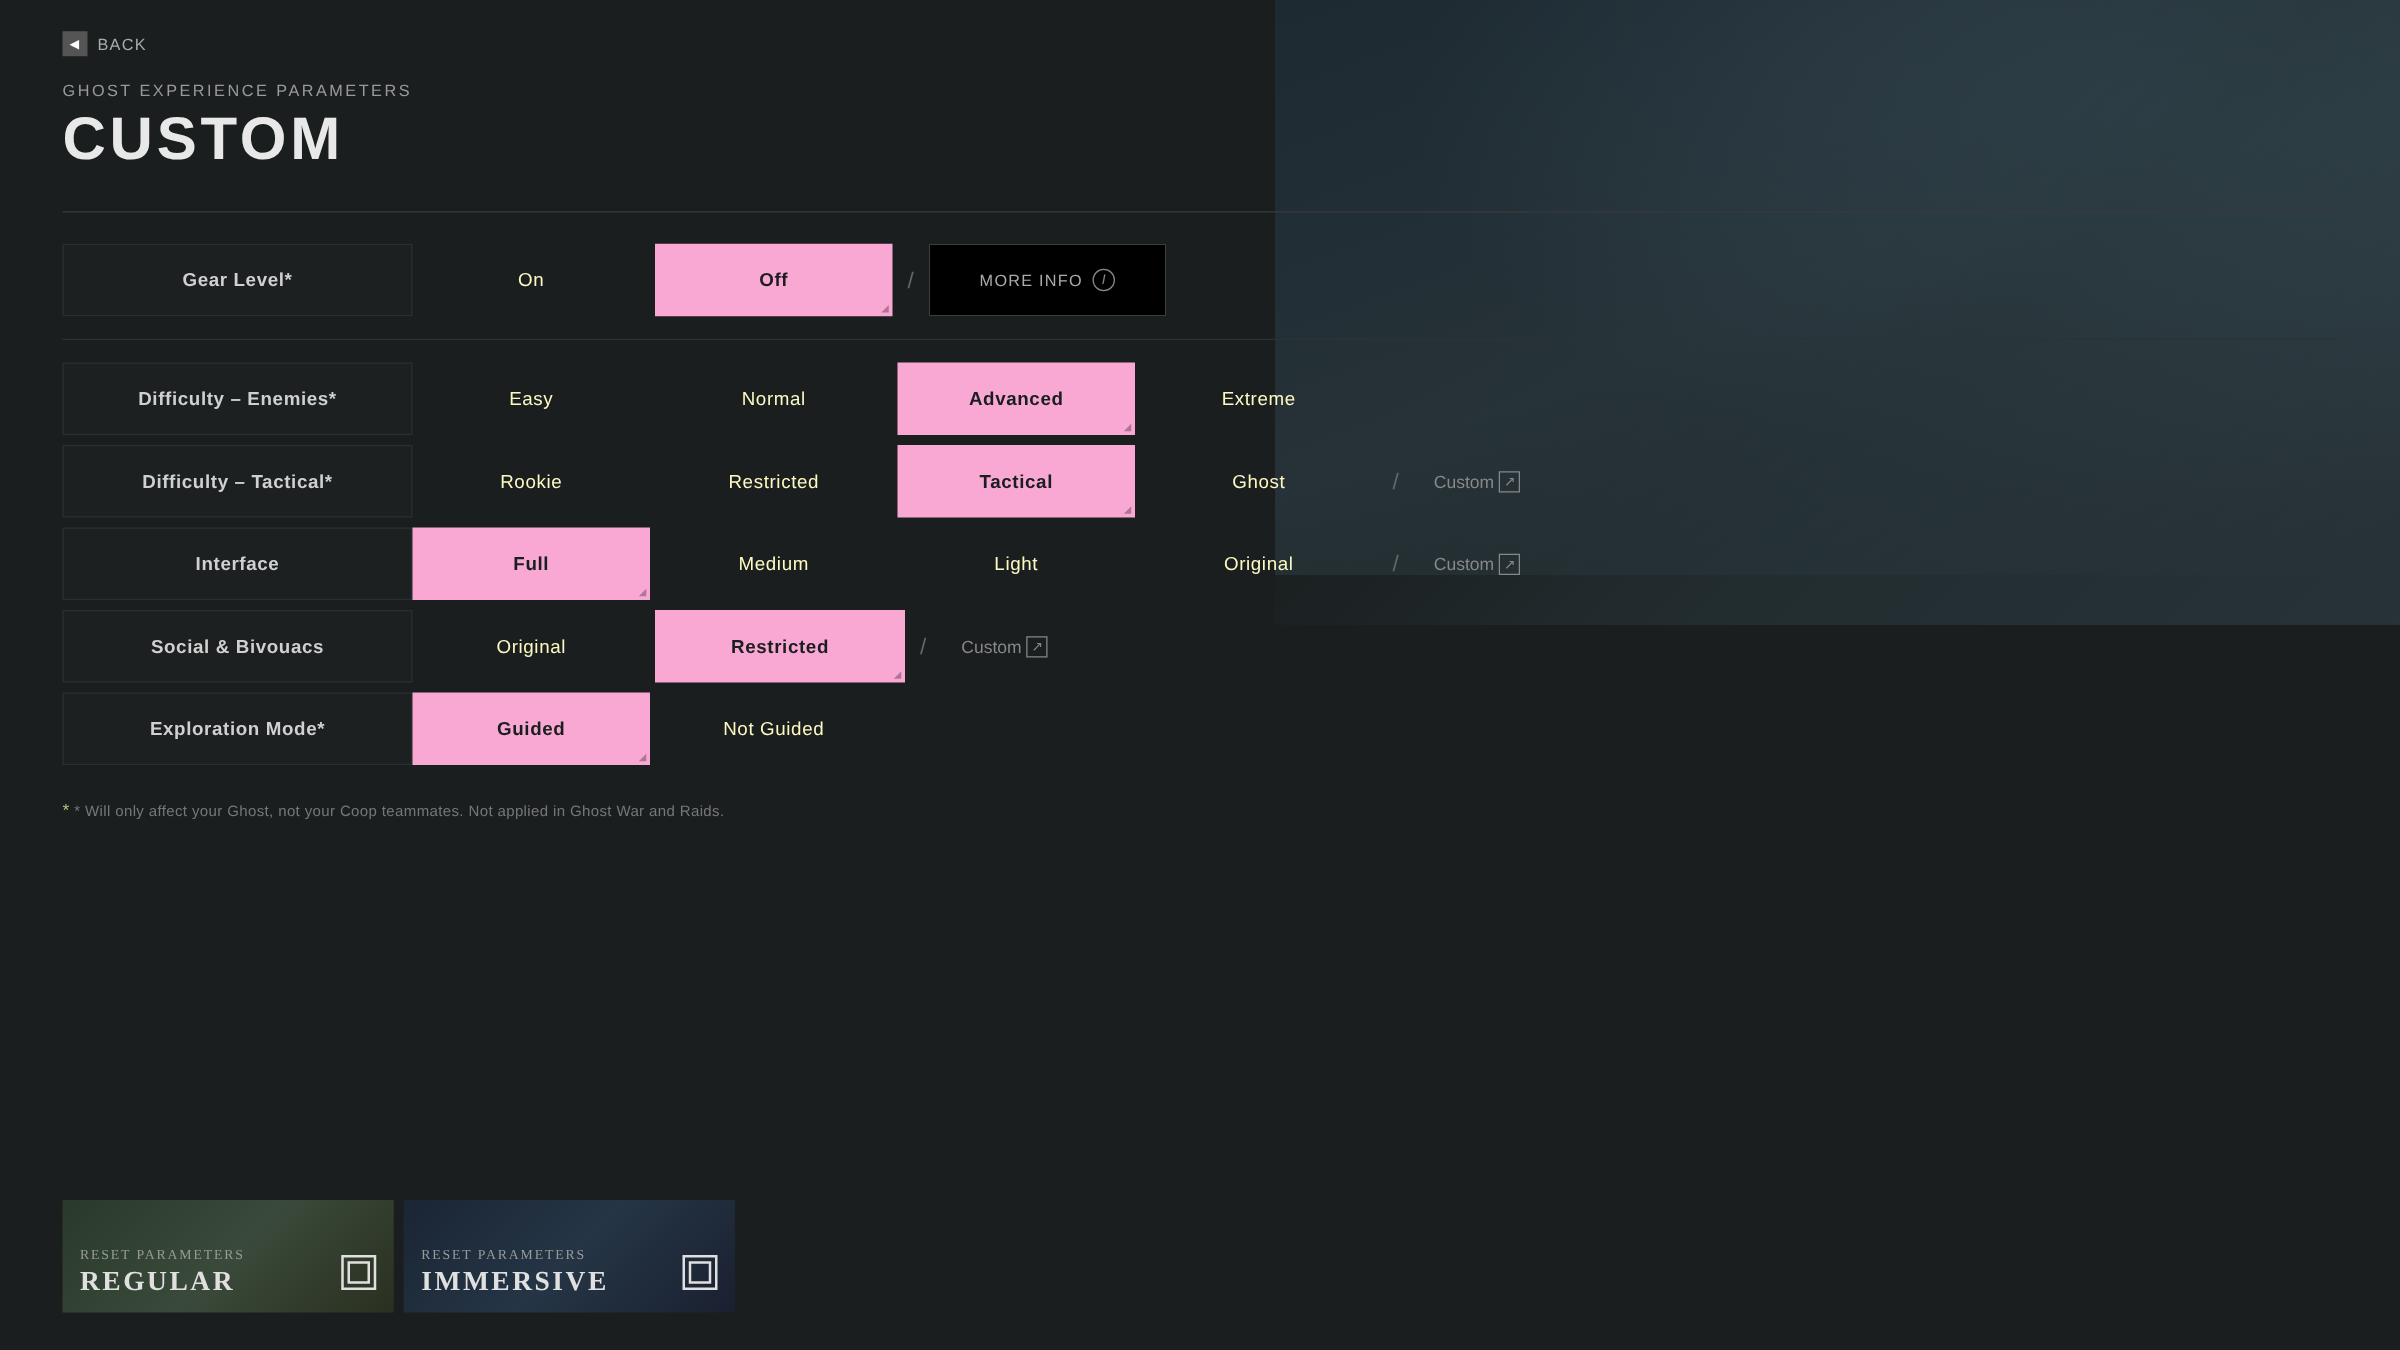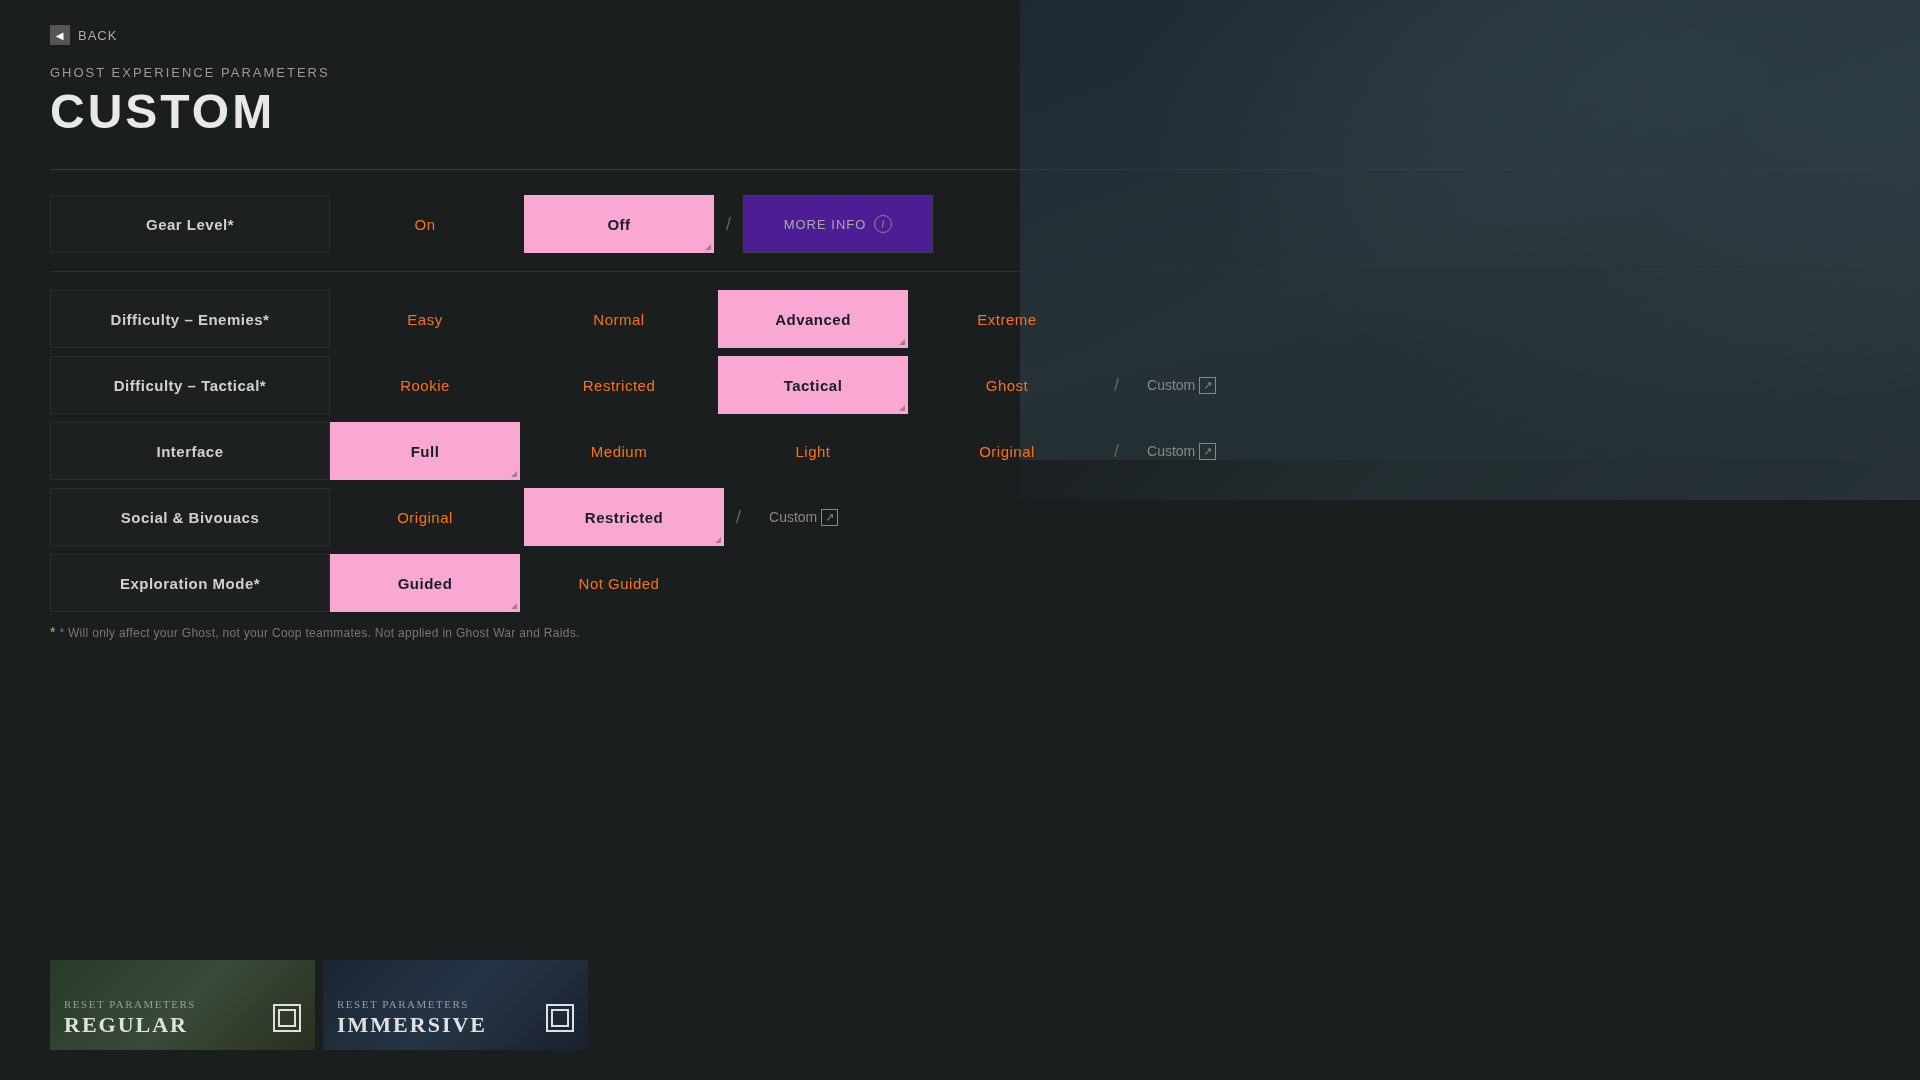--- a/index.html
+++ b/index.html
@@ -131,41 +131,41 @@
       letter-spacing: 0.5px;
       cursor: pointer;
       border: none;
       background: transparent;
       color: #888;
       position: relative;
     }
 
     .option-btn.inactive {
       background: transparent;
-      color: #f97316;
+      color: #fef9c3;
     }
 
     .option-btn.active {
       background: #f9a8d4;
       color: #1a1e1f;
       font-weight: bold;
     }
 
     .option-btn.wide {
       min-width: 200px;
     }
 
     .separator {
       color: #666;
       font-size: 18px;
       padding: 0 8px;
     }
 
     .more-info-btn {
-      background: #4c1d95;
+      background: #000000;
       color: #aaa;
       border: 1px solid #3a3f3f;
       height: 100%;
       min-width: 190px;
       display: flex;
       align-items: center;
       justify-content: center;
       gap: 8px;
       font-size: 13px;
       letter-spacing: 1px;
@@ -200,21 +200,21 @@
     }
 
     .external-icon {
       font-size: 11px;
       border: 1px solid #888;
       padding: 1px 3px;
       color: #888;
     }
 
     .footnote {
-      margin-top: 12px;
+      margin-top: 28px;
       color: #777;
       font-size: 12px;
       letter-spacing: 0.3px;
     }
 
     .footnote .asterisk {
       color: #b5bf7a;
       font-size: 14px;
     }
 

